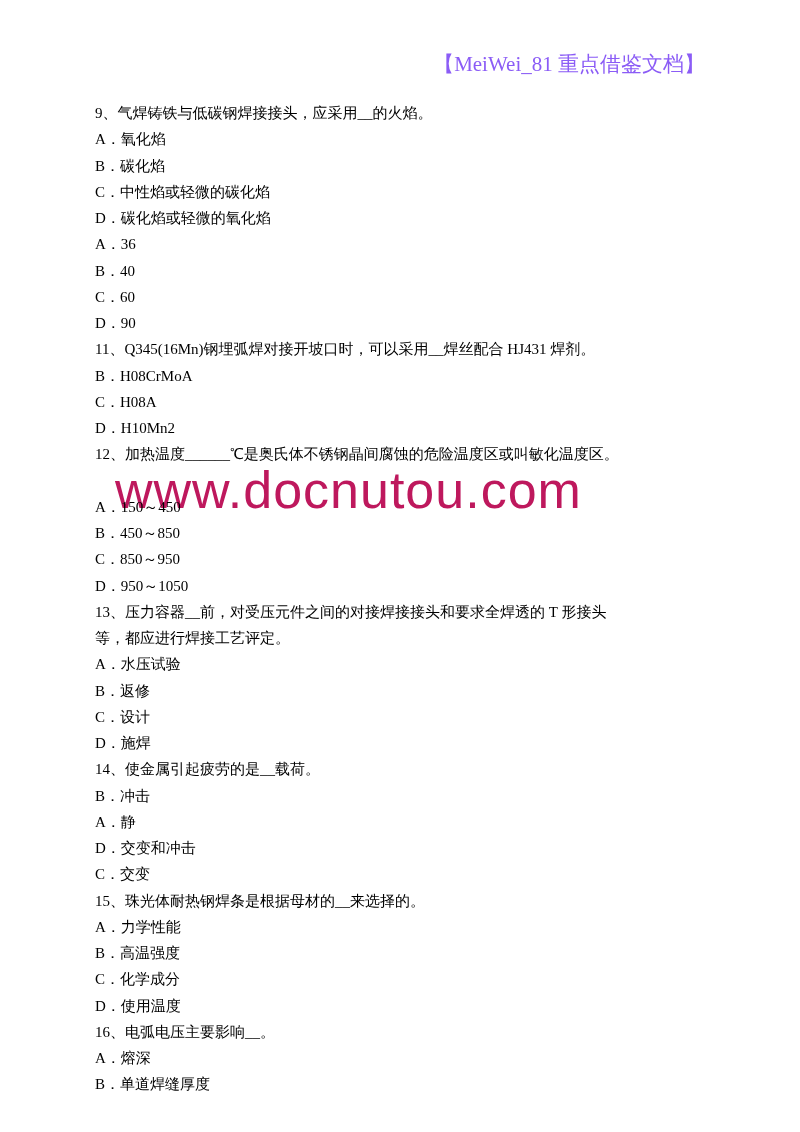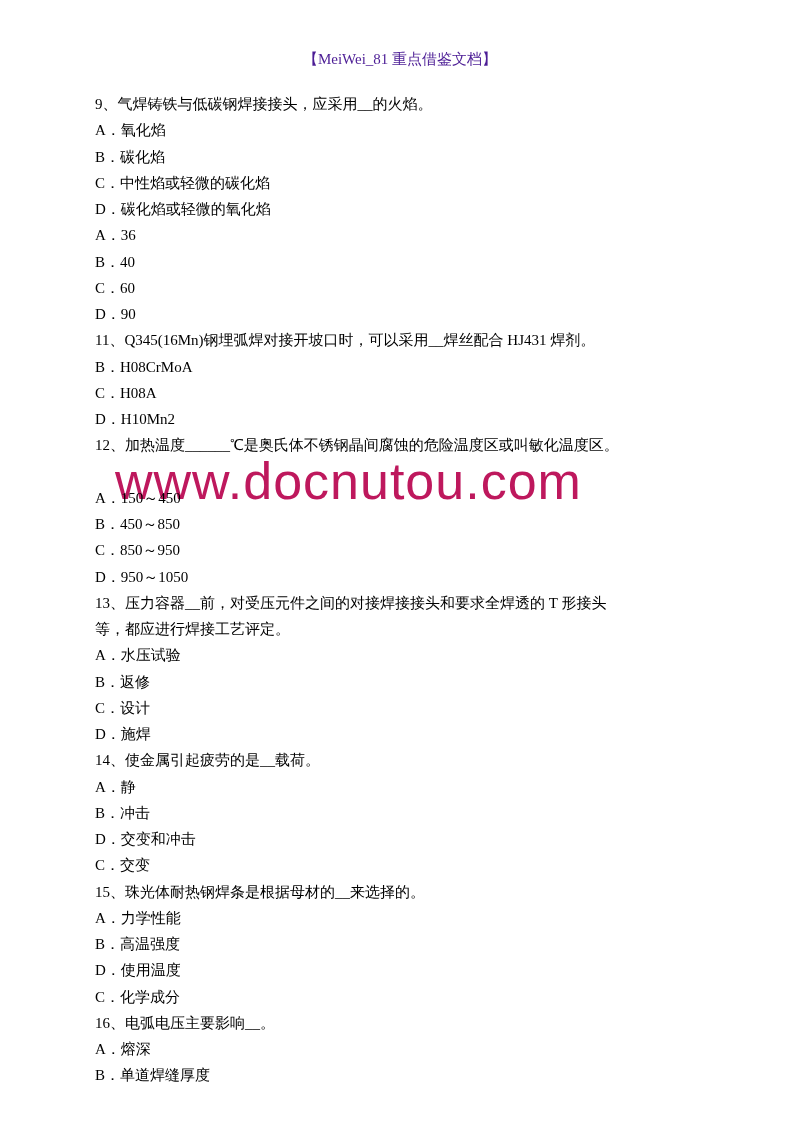--- a/index.html
+++ b/index.html
@@ -8,23 +8,23 @@
     font-family: "SimSun", "宋体", serif;
     background: #ffffff;
     width: 800px;
   }
   .page {
     padding: 50px 95px 40px 95px;
     box-sizing: border-box;
     position: relative;
   }
   .header {
-    text-align: center;
-    color: #4c1d95;
-    font-size: 15px;
+    text-align: right;
+    color: #8b5cf6;
+    font-size: 21px;
     margin-bottom: 22px;
     font-family: "SimSun", serif;
   }
   .content {
     font-size: 15px;
     line-height: 1.75;
     color: #000;
     position: relative;
   }
   .line {
@@ -74,28 +74,28 @@
         <div class="line">B．450～850</div>
         <div class="line">C．850～950</div>
         <div class="line">D．950～1050</div>
         <div class="line">13、压力容器__前，对受压元件之间的对接焊接接头和要求全焊透的 T 形接头</div>
         <div class="line">等，都应进行焊接工艺评定。</div>
         <div class="line">A．水压试验</div>
         <div class="line">B．返修</div>
         <div class="line">C．设计</div>
         <div class="line">D．施焊</div>
         <div class="line">14、使金属引起疲劳的是__载荷。</div>
+        <div class="line">B．冲击</div>
         <div class="line">A．静</div>
-        <div class="line">B．冲击</div>
         <div class="line">D．交变和冲击</div>
         <div class="line">C．交变</div>
         <div class="line">15、珠光体耐热钢焊条是根据母材的__来选择的。</div>
         <div class="line">A．力学性能</div>
         <div class="line">B．高温强度</div>
+        <div class="line">C．化学成分</div>
         <div class="line">D．使用温度</div>
-        <div class="line">C．化学成分</div>
         <div class="line">16、电弧电压主要影响__。</div>
         <div class="line">A．熔深</div>
         <div class="line">B．单道焊缝厚度</div>
       </div>
   </div>
 
 </div>
 
 </body></html>

